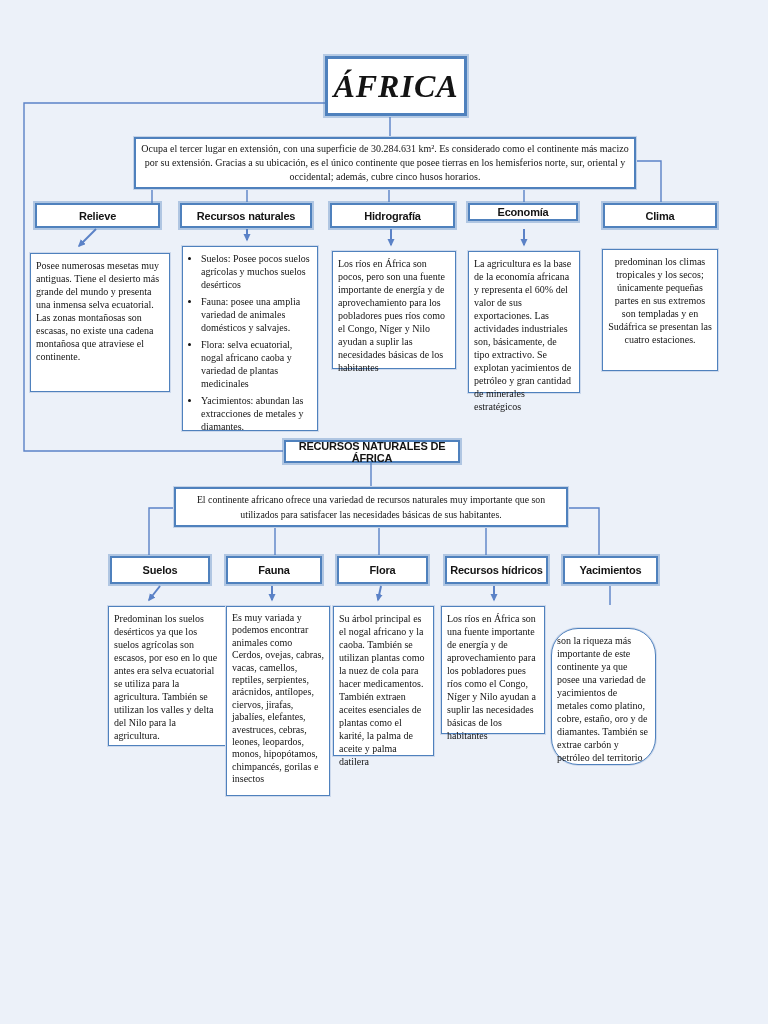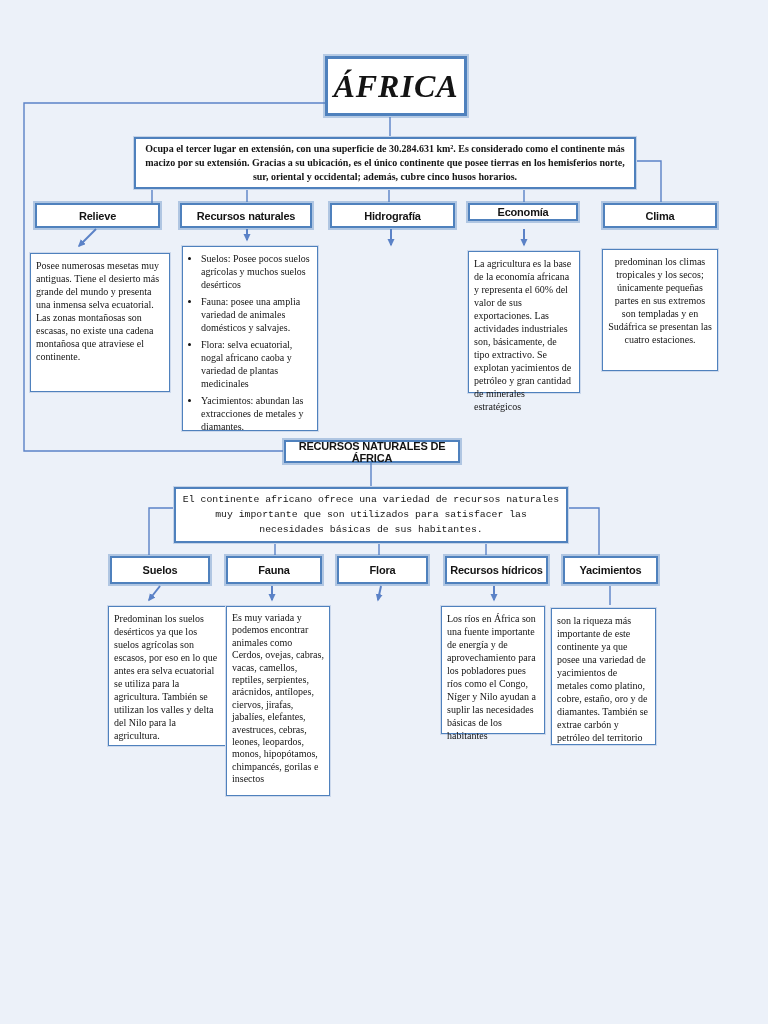--- a/index.html
+++ b/index.html
@@ -36,33 +36,33 @@
     display:flex;align-items:center;justify-content:center;
     font-family:"Liberation Sans", sans-serif;font-weight:bold;
     font-size:11px;letter-spacing:-0.2px;text-align:center;
   }
   .introbox{
     border:2px solid var(--accent);
     box-shadow:0 0 0 1px #c4d3e8;
     text-align:center;padding:3px 5px;
   }
   #b-intro1{font-size:10px;line-height:1.4;}
-  #b-intro2{font-family:Liberation Mono, monospace;font-size:9.8px;line-height:1.55;}
+  #b-intro2{font-family:Liberation Serif, serif;font-size:9.8px;line-height:1.55;}
   .detail{
     border:1.8px solid var(--accent);
     box-shadow:0 0 0 1px #cdd9ec;
     font-size:10px;line-height:1.3;padding:5px 5px;text-align:left;
   }
   .detail.center{text-align:center;}
   .detail ul{margin:0;padding-left:13px;}
   .detail li{margin-bottom:4px;}
 
   
   #b-title   {left:325px;top:56px;width:142px;height:60px;}
-  #b-intro1  {left:134px;top:137px;width:502px;min-height:46px;font-weight:bold;}
+  #b-intro1  {left:134px;top:137px;width:502px;min-height:46px;}
 
   #h-relieve {left:35px; top:203px;width:125px;height:25px;}
   #h-recursos{left:180px;top:203px;width:132px;height:25px;}
   #h-hidro   {left:330px;top:203px;width:125px;height:25px;}
   #h-econ    {left:468px;top:203px;width:110px;height:18px;}
   #h-clima   {left:603px;top:203px;width:114px;height:25px;}
 
   #d-relieve {left:30px; top:253px;width:140px;height:139px;}
   #d-recursos{left:182px;top:246px;width:136px;height:185px;}
   #d-hidro   {left:332px;top:251px;width:124px;height:118px;}
@@ -75,21 +75,21 @@
   #h2-suelos {left:110px;top:556px;width:100px;height:28px;}
   #h2-fauna  {left:226px;top:556px;width:96px; height:28px;}
   #h2-flora  {left:337px;top:556px;width:91px; height:28px;}
   #h2-hidricos{left:445px;top:556px;width:103px;height:28px;}
   #h2-yac    {left:563px;top:556px;width:95px; height:28px;}
 
   #d2-suelos {left:108px;top:606px;width:122px;height:140px;}
   #d2-fauna  {left:226px;top:606px;width:104px;height:190px;line-height:1.24;}
   #d2-flora  {left:333px;top:606px;width:101px;height:150px;}
   #d2-hidricos{left:441px;top:606px;width:104px;height:128px;}
-  #d2-yac    {left:551px;top:608px;width:105px;height:137px;}
+  #d2-yac    {left:551px;top:628px;width:105px;height:137px;border-radius:27px;}
 </style>
 </head>
 <body>
 
 <div class="canvas">
 
   <svg class="connectors" width="768" height="1024" viewBox="0 0 768 1024">
     <defs>
       <marker id="ah" markerWidth="9" markerHeight="8" refX="6" refY="3.5" orient="auto" markerUnits="userSpaceOnUse">
         <path d="M0,0 L7.5,3.5 L0,7 Z"></path>
@@ -138,30 +138,32 @@
 
   <div class="box detail" id="d-relieve">Posee numerosas mesetas muy antiguas. Tiene el desierto más grande del mundo y presenta una inmensa selva ecuatorial.  Las zonas montañosas son escasas, no existe una  cadena montañosa que  atraviese el continente.</div>
   <div class="box detail" id="d-recursos">
     <ul>
       <li>Suelos: Posee pocos suelos agrícolas y muchos suelos desérticos</li>
       <li>Fauna: posee una amplia variedad de animales domésticos y salvajes.</li>
       <li>Flora: selva ecuatorial, nogal africano caoba y variedad de  plantas medicinales</li>
       <li>Yacimientos: abundan las extracciones  de  metales y  diamantes.</li>
     </ul>
   </div>
+  <div class="box detail" id="d-hidro">Los ríos en África son pocos,  pero son una fuente importante de energía y de aprovechamiento para los pobladores pues ríos como el  Congo, Níger y Nilo ayudan  a suplir las necesidades básicas de los habitantes</div>
   <div class="box detail" id="d-econ">La agricultura es la base  de la economía africana y representa el 60% del  valor de sus  exportaciones. Las actividades industriales son, básicamente, de tipo extractivo. Se explotan yacimientos de petróleo y gran cantidad de  minerales estratégicos</div>
   <div class="box detail center" id="d-clima">predominan los climas tropicales y los secos; únicamente pequeñas partes en sus extremos son templadas y en Sudáfrica se presentan las cuatro estaciones.</div>
 
   <div class="box hbox" id="b-sec2">RECURSOS NATURALES DE ÁFRICA</div>
   <div class="box introbox" id="b-intro2">El continente africano ofrece una variedad de recursos naturales muy importante que son utilizados para satisfacer las necesidades básicas de sus habitantes.</div>
 
   <div class="box hbox" id="h2-suelos">Suelos</div>
   <div class="box hbox" id="h2-fauna">Fauna</div>
   <div class="box hbox" id="h2-flora">Flora</div>
   <div class="box hbox" id="h2-hidricos">Recursos hídricos</div>
   <div class="box hbox" id="h2-yac">Yacimientos</div>
 
   <div class="box detail" id="d2-suelos">Predominan los suelos  desérticos ya que los suelos agrícolas son escasos, por eso en lo que antes era selva ecuatorial se utiliza para la agricultura. También se utilizan los  valles y delta del Nilo para la agricultura.</div>
   <div class="box detail" id="d2-fauna">Es muy variada y podemos encontrar animales como Cerdos,  ovejas, cabras, vacas, camellos, reptiles, serpientes, arácnidos, antílopes, ciervos, jirafas, jabalíes, elefantes, avestruces, cebras, leones, leopardos, monos, hipopótamos, chimpancés, gorilas e insectos</div>
+  <div class="box detail" id="d2-flora">Su árbol principal es el nogal africano y la caoba. También se utilizan plantas como la  nuez de cola para hacer  medicamentos. También extraen aceites esenciales de plantas como el karité,  la palma de aceite y palma datilera</div>
   <div class="box detail" id="d2-hidricos">Los ríos en África son una fuente importante de energía y de aprovechamiento para los pobladores pues ríos  como el Congo, Níger y  Nilo ayudan a suplir las  necesidades básicas de  los habitantes</div>
   <div class="box detail" id="d2-yac">son la riqueza más importante de este continente ya que posee  una variedad de yacimientos de metales como platino, cobre, estaño, oro y de diamantes. También se extrae carbón y petróleo del territorio</div>
 
 </div>
 
 </body></html>

